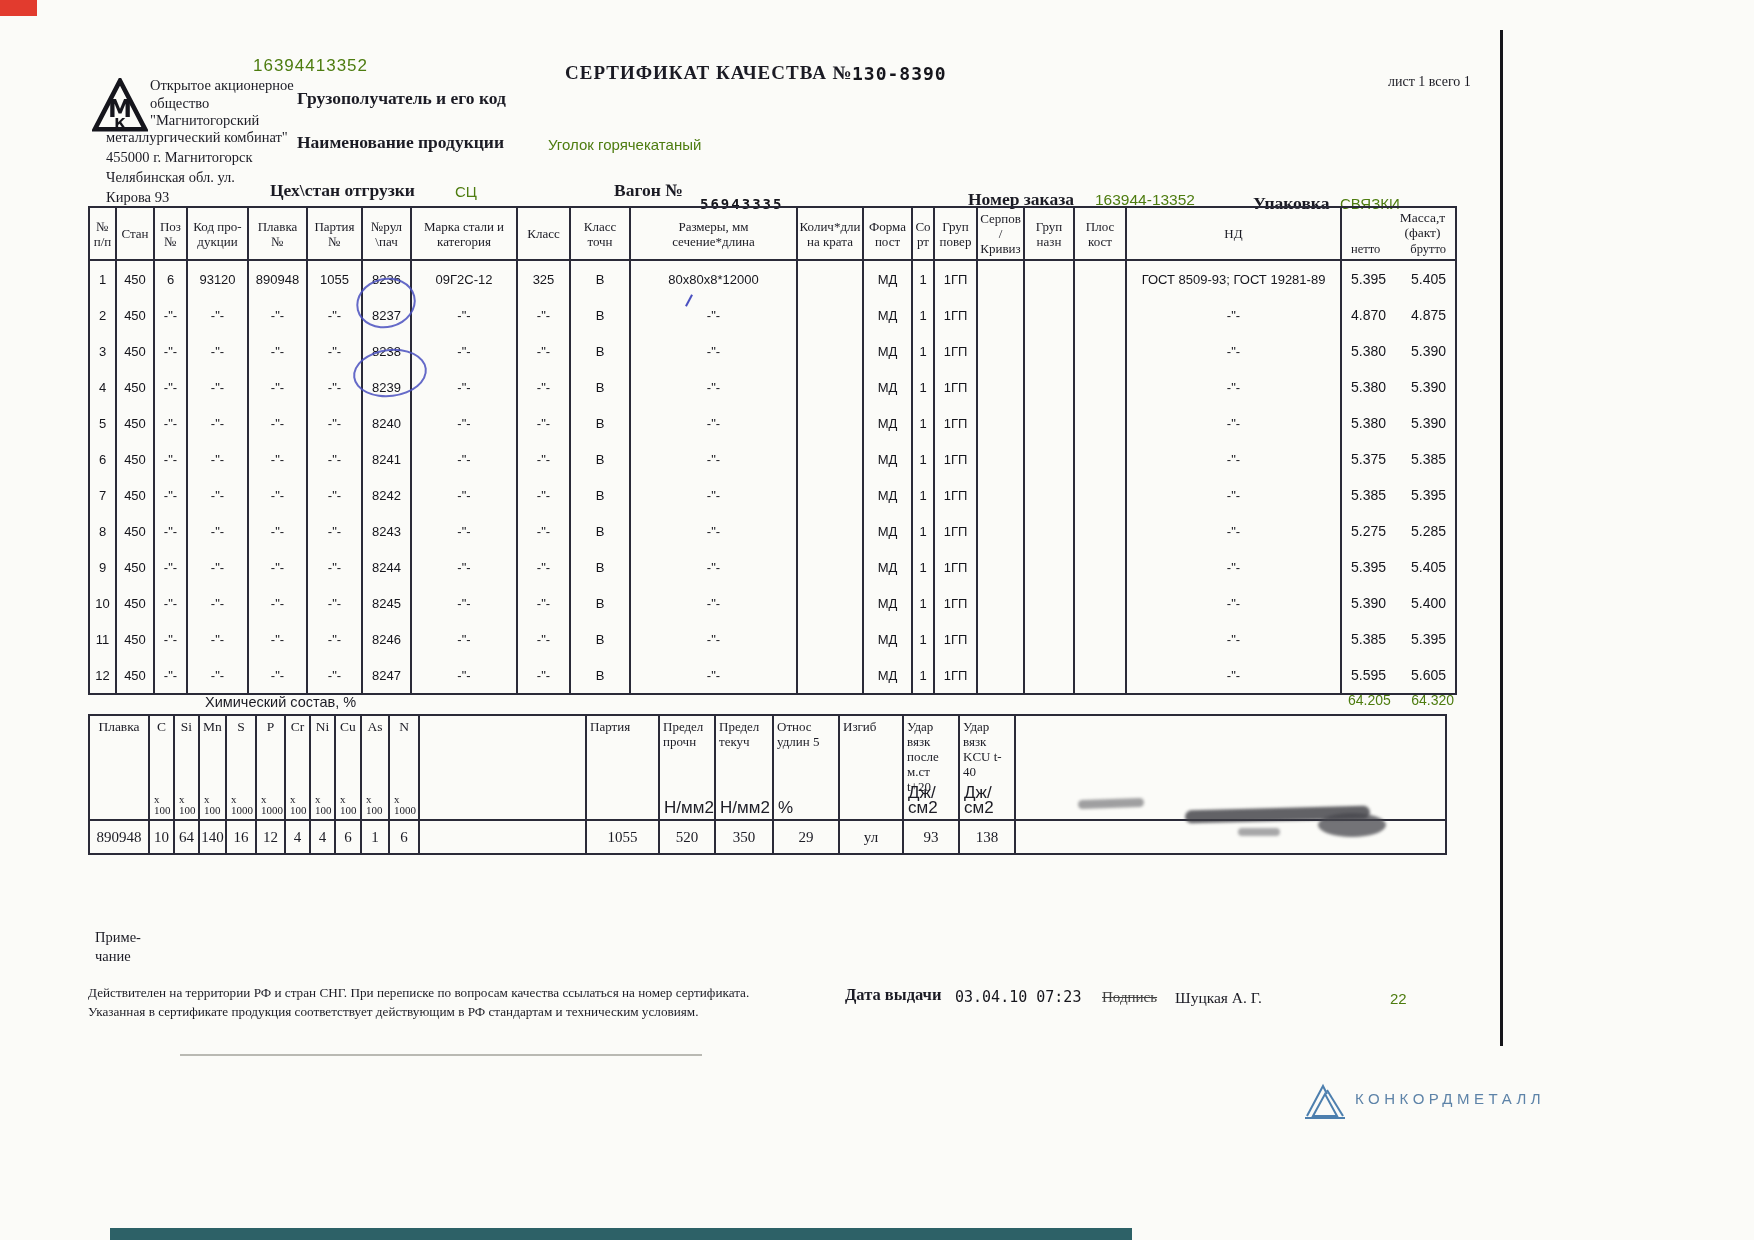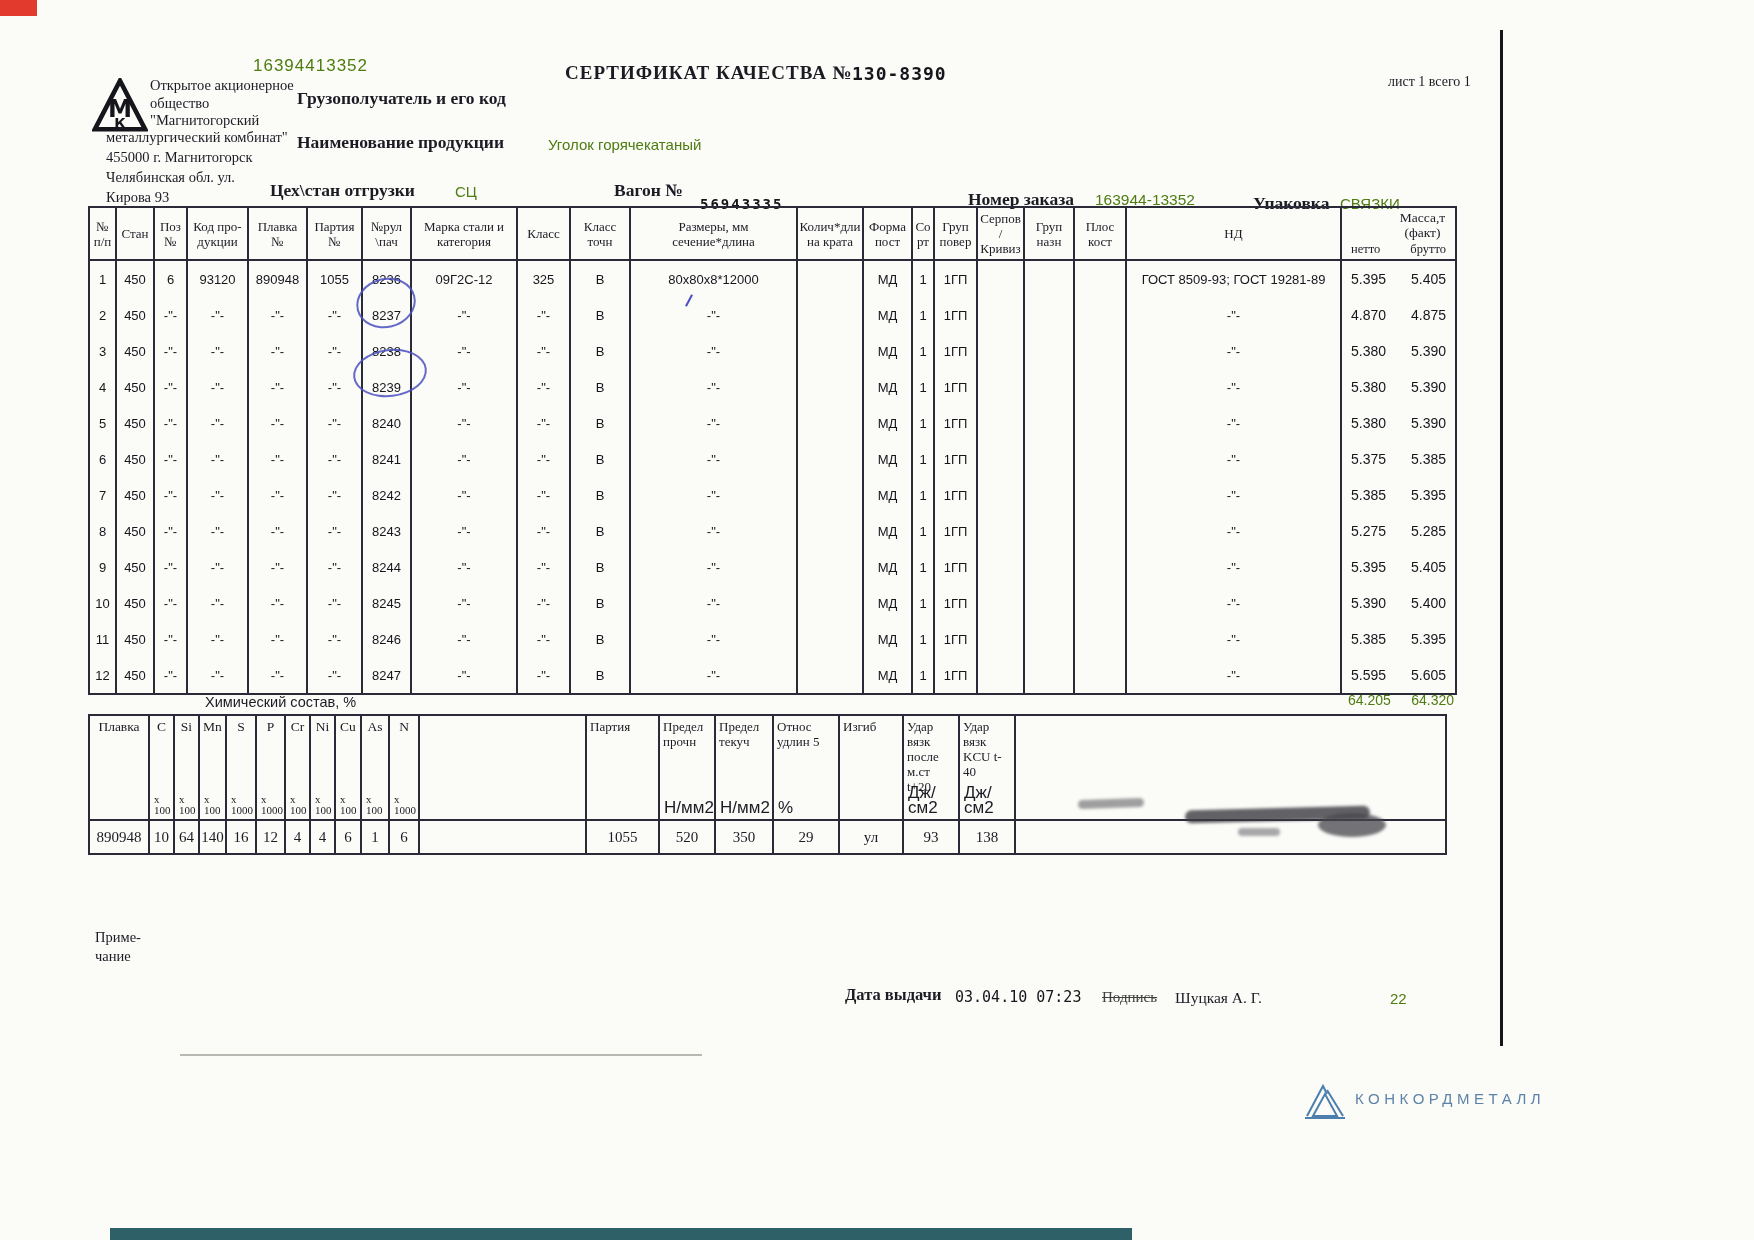--- a/index.html
+++ b/index.html
@@ -644,20 +644,21 @@
         </tbody>
       </table>
   </div>
 
   <div class="abs smudge sm1"></div>
   <div class="abs smudge sm2"></div>
   <div class="abs smudge sm3"></div>
   <div class="abs smudge sm4"></div>
 
   <div class="abs note">Приме-<br>чание</div>
+  <div class="abs legal">Действителен на территории РФ и стран СНГ. При переписке по вопросам качества ссылаться на номер сертификата.<br>Указанная в сертификате продукция соответствует действующим в РФ стандартам и техническим условиям.</div>
   <div class="abs date-label blabel">Дата выдачи</div>
   <div class="abs date-value mono">03.04.10 07:23</div>
   <div class="abs sign-label">Подпись</div>
   <div class="abs sign-value">Шуцкая А. Г.</div>
   <div class="abs page-number val">22</div>
 
   <div class="abs brand-icon">
     <svg width="44" height="40" viewBox="0 0 44 40">
       <path d="M4 36 L20 6 L24 14" fill="none" stroke="#4d7fae" stroke-width="2"></path>
       <path d="M10 36 L22 14 L34 36 Z" fill="none" stroke="#4d7fae" stroke-width="2"></path>

